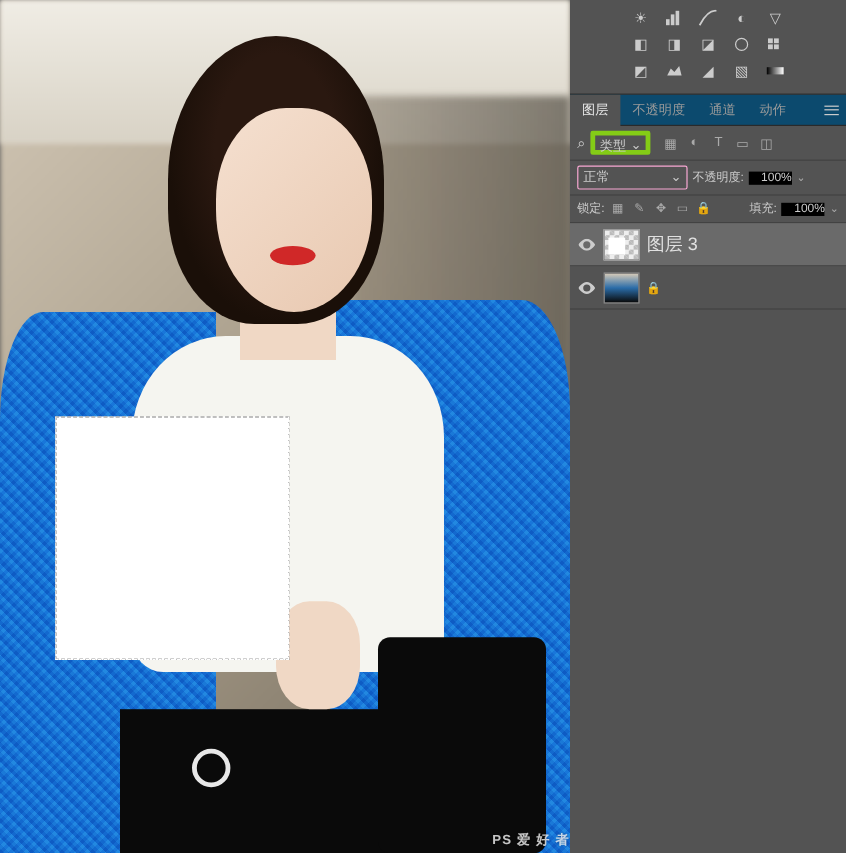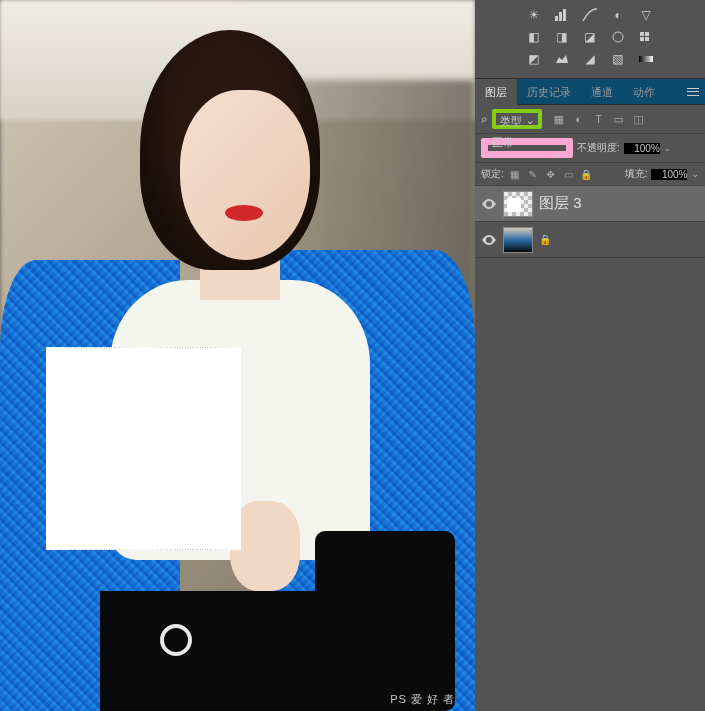--- a/index.html
+++ b/index.html
@@ -25,21 +25,21 @@
 .skirt { position: absolute; bottom: 0; left: 100px; width: 280px; height: 120px; background: #0a0a0a; }
 .ring-icon { position: absolute; bottom: 55px; left: 160px; width: 32px; height: 32px; border: 4px solid #e8e8e8; border-radius: 50%; }
 .hand { position: absolute; bottom: 120px; left: 230px; width: 70px; height: 90px; background: #f0d8c5; border-radius: 40%; }
 .bag { position: absolute; bottom: 0; right: 20px; width: 140px; height: 180px; background: #0a0a0a; border-radius: 10px; }
 
 
 .white-rect { position: absolute; top: 347px; left: 46px; width: 195px; height: 203px; background: #fff; border: 1px dashed #000; }
 .white-rect::before { content: ""; position: absolute; inset: -1px; border: 1px dashed #fff; }
 
 
-.watermark { position: absolute; bottom: 8px; right: 20px; font-size: 24px; font-weight: normal; color: rgba(245,245,245,0.95); letter-spacing: 1px; text-shadow: 0 0 2px rgba(0,0,0,0.3); }
+.watermark { position: absolute; bottom: 8px; right: 0; font-size: 24px; font-weight: bold; color: rgba(245,245,245,0.95); letter-spacing: 1px; text-shadow: 0 0 2px rgba(0,0,0,0.3); }
 .watermark .small { font-size: 11px; display: block; text-align: right; color: rgba(245,245,245,0.8); margin-bottom: -4px; }
 
 
 .panels { width: 230px; height: 711px; background: #535353; display: flex; flex-direction: column; }
 
 
 .options-strip { background: #535353; padding: 4px 0 8px 0; border-bottom: 1px solid #2a2a2a; }
 .opt-row { display: flex; gap: 10px; padding: 3px 0; justify-content: center; }
 .opt-icon { width: 18px; height: 16px; display: flex; align-items: center; justify-content: center; color: #ccc; font-size: 12px; }
 .opt-icon svg { width: 16px; height: 14px; fill: #ccc; }
@@ -53,21 +53,21 @@
 
 
 .layers-panel { background: #535353; flex: 1; }
 .filter-row { display: flex; align-items: center; padding: 4px 6px; gap: 4px; border-bottom: 1px solid #424242; }
 .filter-select { background: #535353; border: 4px solid #84cc16; color: #ccc; font-size: 11px; padding: 1px 16px 1px 4px; height: 20px; position: relative; border-radius: 2px; }
 .filter-select::after { content: "⌄"; position: absolute; right: 3px; top: 1px; font-size: 11px; }
 .filter-icons { display: flex; gap: 6px; margin-left: 6px; }
 .filter-icons .fi { width: 14px; height: 14px; display: flex; align-items: center; justify-content: center; color: #aaa; }
 
 .blend-row { display: flex; align-items: center; padding: 4px 6px; gap: 4px; border-bottom: 1px solid #424242; }
-.blend-select { background: #535353; border: 7px solid #f9a8d4; color: #ccc; font-size: 11px; padding: 1px 4px; height: 20px; width: 92px; position: relative; border-radius: 2px; display: flex; align-items: flex-end; }
+.blend-select { background: #535353; border: 1px solid #f9a8d4; color: #ccc; font-size: 11px; padding: 1px 4px; height: 20px; width: 92px; position: relative; border-radius: 2px; display: flex; align-items: flex-start; }
 .blend-select::after { content: "⌄"; position: absolute; right: 4px; top: 2px; }
 .prop-label { font-size: 10px; color: #ccc; }
 .prop-val { background: #000000; border: none; color: #ccc; font-size: 10px; width: 36px; text-align: right; }
 .prop-arrow { font-size: 9px; color: #aaa; }
 
 .lock-row { display: flex; align-items: center; padding: 4px 6px; gap: 4px; border-bottom: 1px solid #424242; }
 .lock-icons { display: flex; gap: 4px; }
 .lock-icons .li { width: 14px; height: 14px; display: flex; align-items: center; justify-content: center; color: #aaa; font-size: 10px; }
 
 
@@ -168,21 +168,21 @@
                   <stop offset="1" stop-color="#fff"></stop>
                 </linearGradient>
               </defs>
             </svg>
           </span>
       </div>
     </div>
 
     <div class="tab-bar">
       <div class="tab active">图层</div>
-      <div class="tab">历史记录</div>
+      <div class="tab">不透明度</div>
       <div class="tab">通道</div>
       <div class="tab">动作</div>
       <div class="tab-menu">
           <span></span>
           <span></span>
           <span></span>
         </div>
     </div>
 
     <div class="layers-panel">

